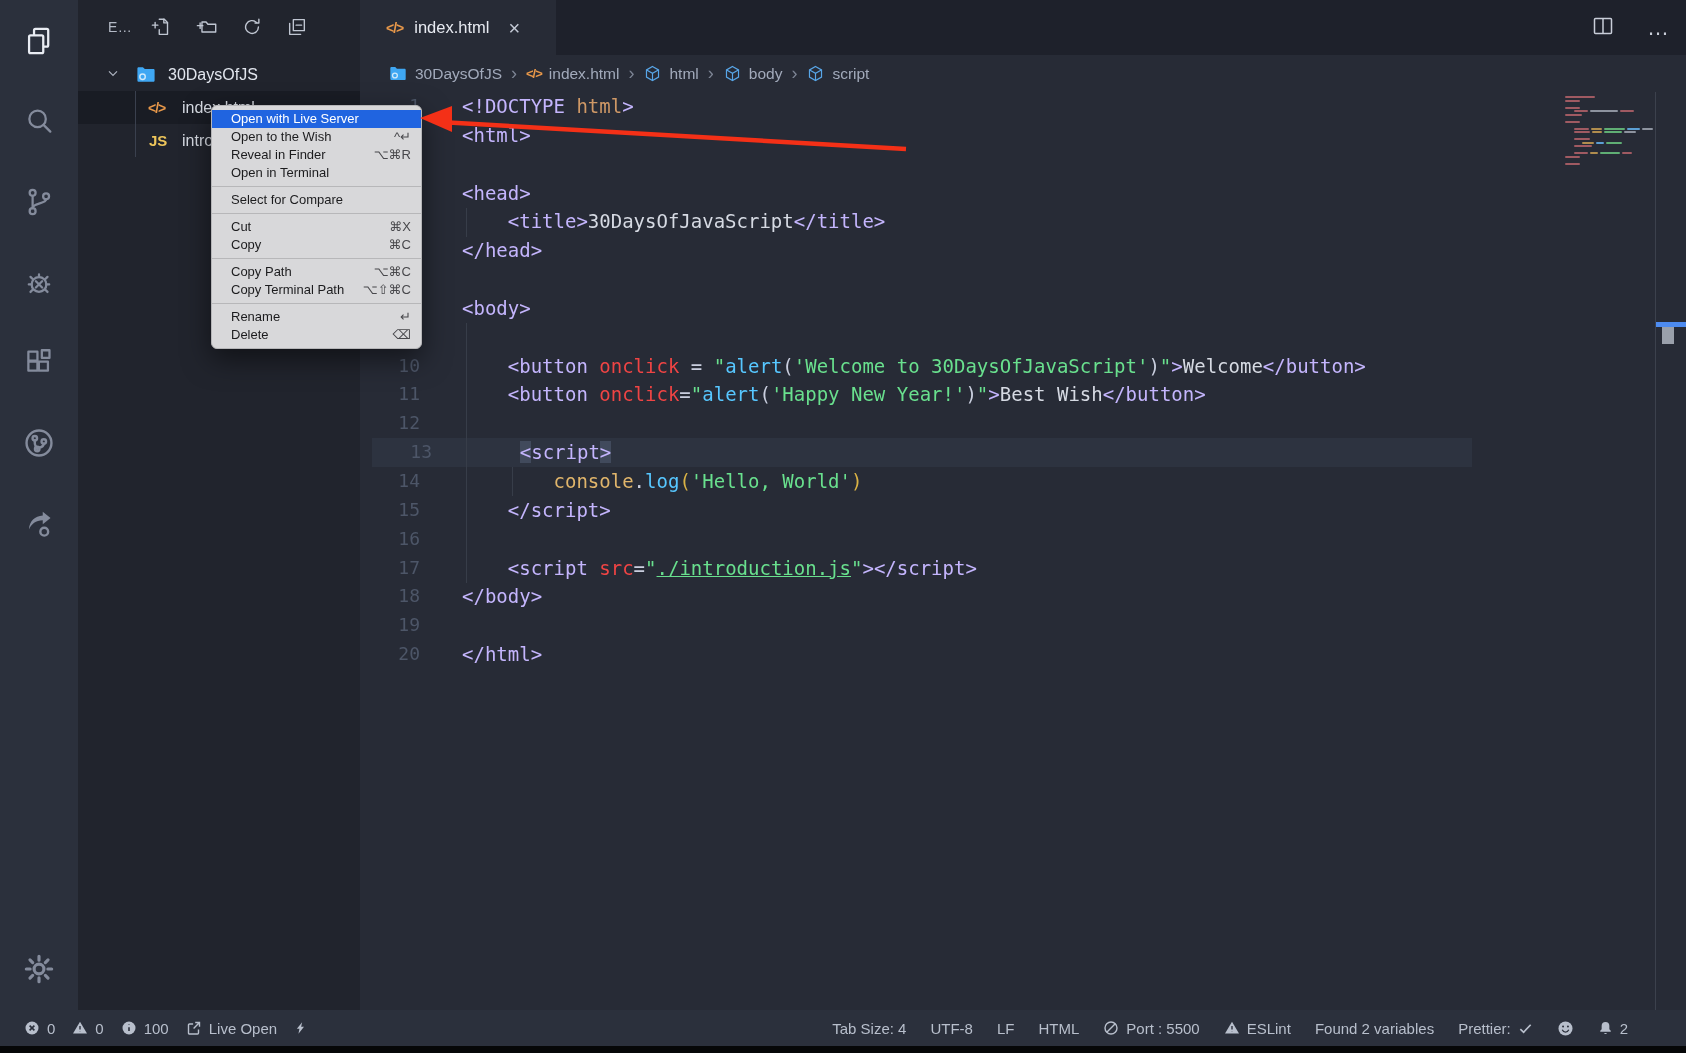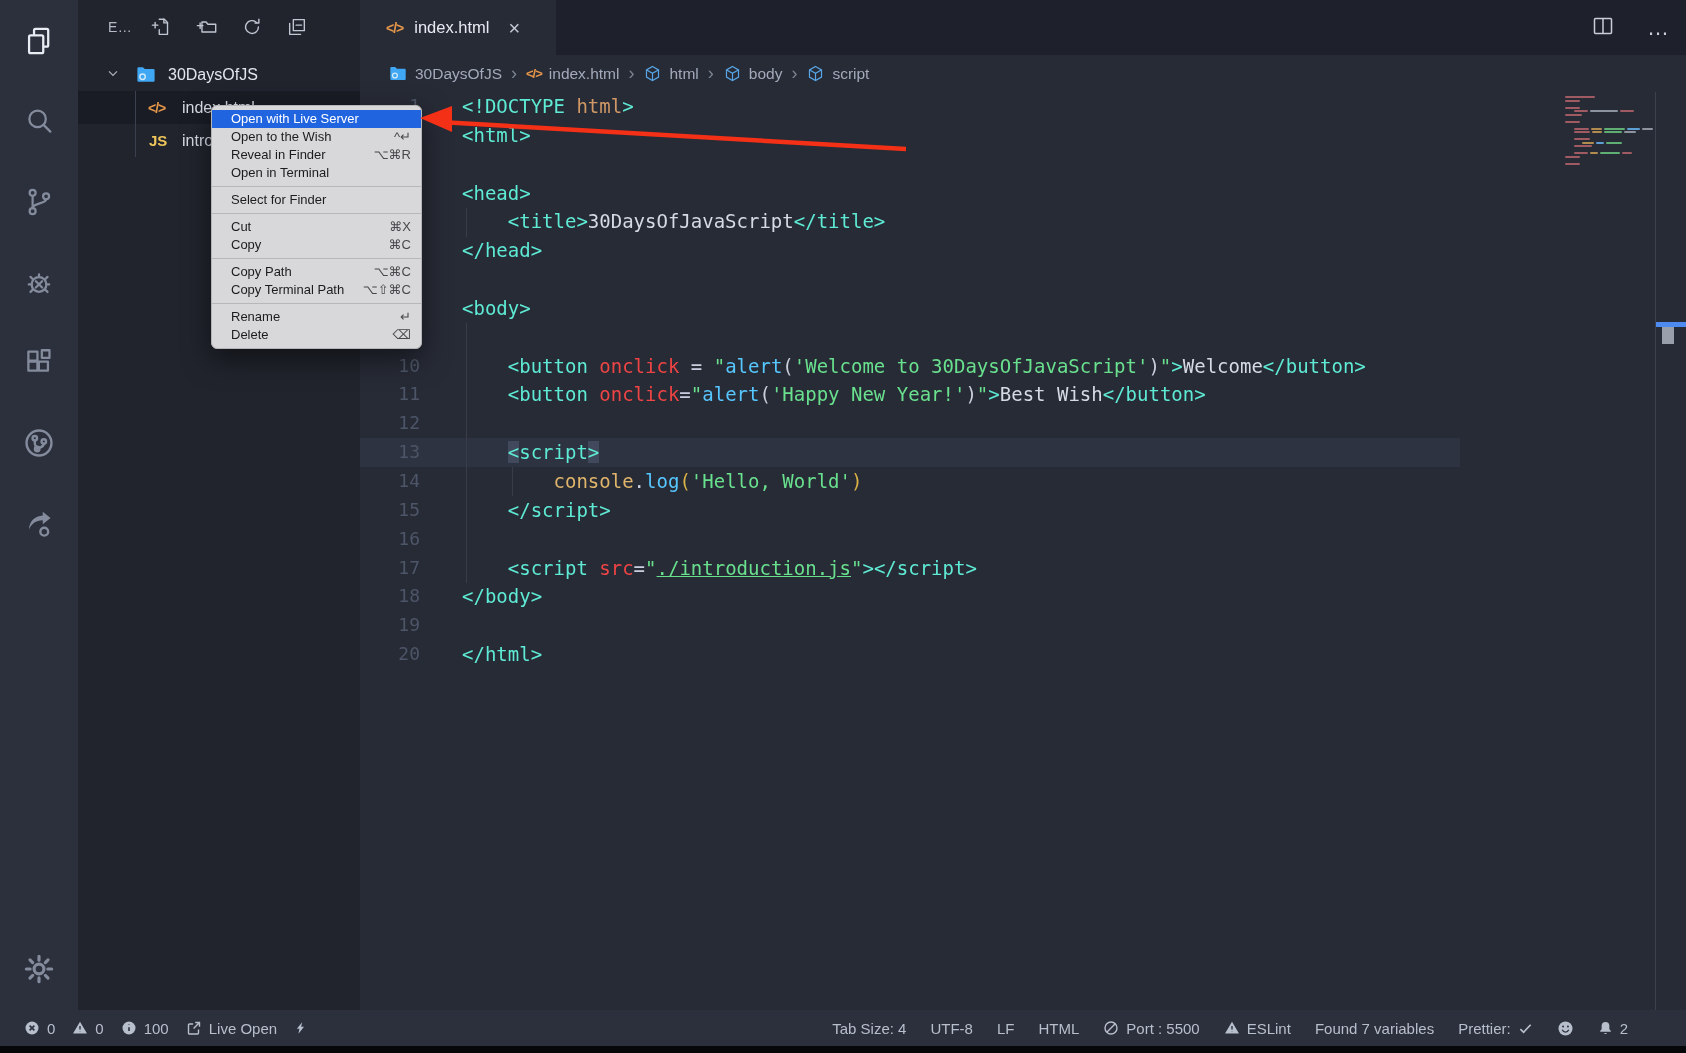--- a/index.html
+++ b/index.html
@@ -57,24 +57,24 @@
               color:#a2aabb;font-size:15.5px;}
   .bc-item{display:flex;align-items:center;gap:7px;cursor:pointer;}
   .bc-sep::before{content:"›";color:#7d8595;font-size:18px;padding:0 2px;}
   .bc-folder svg,.bc-cube svg{display:block;}
   .bc-code{color:#e8984a;font-weight:bold;font-size:13px;letter-spacing:-1px;}
 
   
   .code{position:absolute;top:92px;left:0;font-family:"DejaVu Sans Mono","Liberation Mono",monospace;
         font-size:19px;line-height:28.85px;white-space:pre;color:#d6dae3;z-index:1;}
   .code-line{display:flex;height:28.85px;width:1100px;}
-  .code-line.active{background:#2d3340;}
+  .code-line.active{background:#2d3340;margin-left:12px;}
   .ln{width:60px;text-align:right;color:#4d5668;flex:none;font-size:18px;}
   .lc{padding-left:42px;}
-  .tag{color:#5eead4;} .attr{color:#ef4444;} .word{color:#cf9866;} .str{color:#69e08e;}
+  .tag{color:#c4b5fd;} .attr{color:#ef4444;} .word{color:#cf9866;} .str{color:#69e08e;}
   .fn{color:#57c7ff;} .obj{color:#e0b56b;} .par{color:#d9b245;} .pun{color:#c9cede;}
   .txt{color:#d6dae3;} .lnk{color:#69e08e;text-decoration:underline;}
   .bh{background:#414a5c;}
   .guide{position:absolute;width:1px;background:#373d49;z-index:2;}
   .g1{left:106px;top:208px;height:29px;}
   .g2{left:106px;top:323px;height:260px;}
   .g3{left:152px;top:467px;height:29px;}
 
   
   .minimap{position:absolute;left:1205px;top:96px;width:88px;height:52px;z-index:5;cursor:pointer;}
@@ -380,21 +380,21 @@
       <div class="cm-item">
         <span class="cm-label">Reveal in Finder</span>
         <span class="cm-key">⌥⌘R</span>
       </div>
       <div class="cm-item">
         <span class="cm-label">Open in Terminal</span>
         <span class="cm-key"></span>
       </div>
       <div class="cm-sep"></div>
       <div class="cm-item">
-        <span class="cm-label">Select for Finder</span>
+        <span class="cm-label">Select for Compare</span>
         <span class="cm-key"></span>
       </div>
       <div class="cm-sep"></div>
       <div class="cm-item">
         <span class="cm-label">Cut</span>
         <span class="cm-key">⌘X</span>
       </div>
       <div class="cm-item">
         <span class="cm-label">Copy</span>
         <span class="cm-key">⌘C</span>
@@ -490,21 +490,21 @@
         <span class="sb-item">
           <span class="sb-ico">
             <svg width="16" height="16" viewBox="0 0 16 16">
               <path d="M8 1.8L15 13.6H1z" fill="currentColor"></path>
               <path d="M8 6v3.4M8 11.4v.4" stroke="#2b303c" stroke-width="1.4"></path>
             </svg>
           </span>
           <span>ESLint</span>
         </span>
         <span class="sb-item">
-          <span>Found 7 variables</span>
+          <span>Found 2 variables</span>
         </span>
         <span class="sb-item">
           <span>Prettier:</span>
           <span class="sb-ico">
             <svg width="15" height="15" viewBox="0 0 16 16" fill="none" stroke="currentColor" stroke-width="1.8">
               <path d="M2.5 8.6L6 12l7.5-8"></path>
             </svg>
           </span>
         </span>
         <span class="sb-item">

